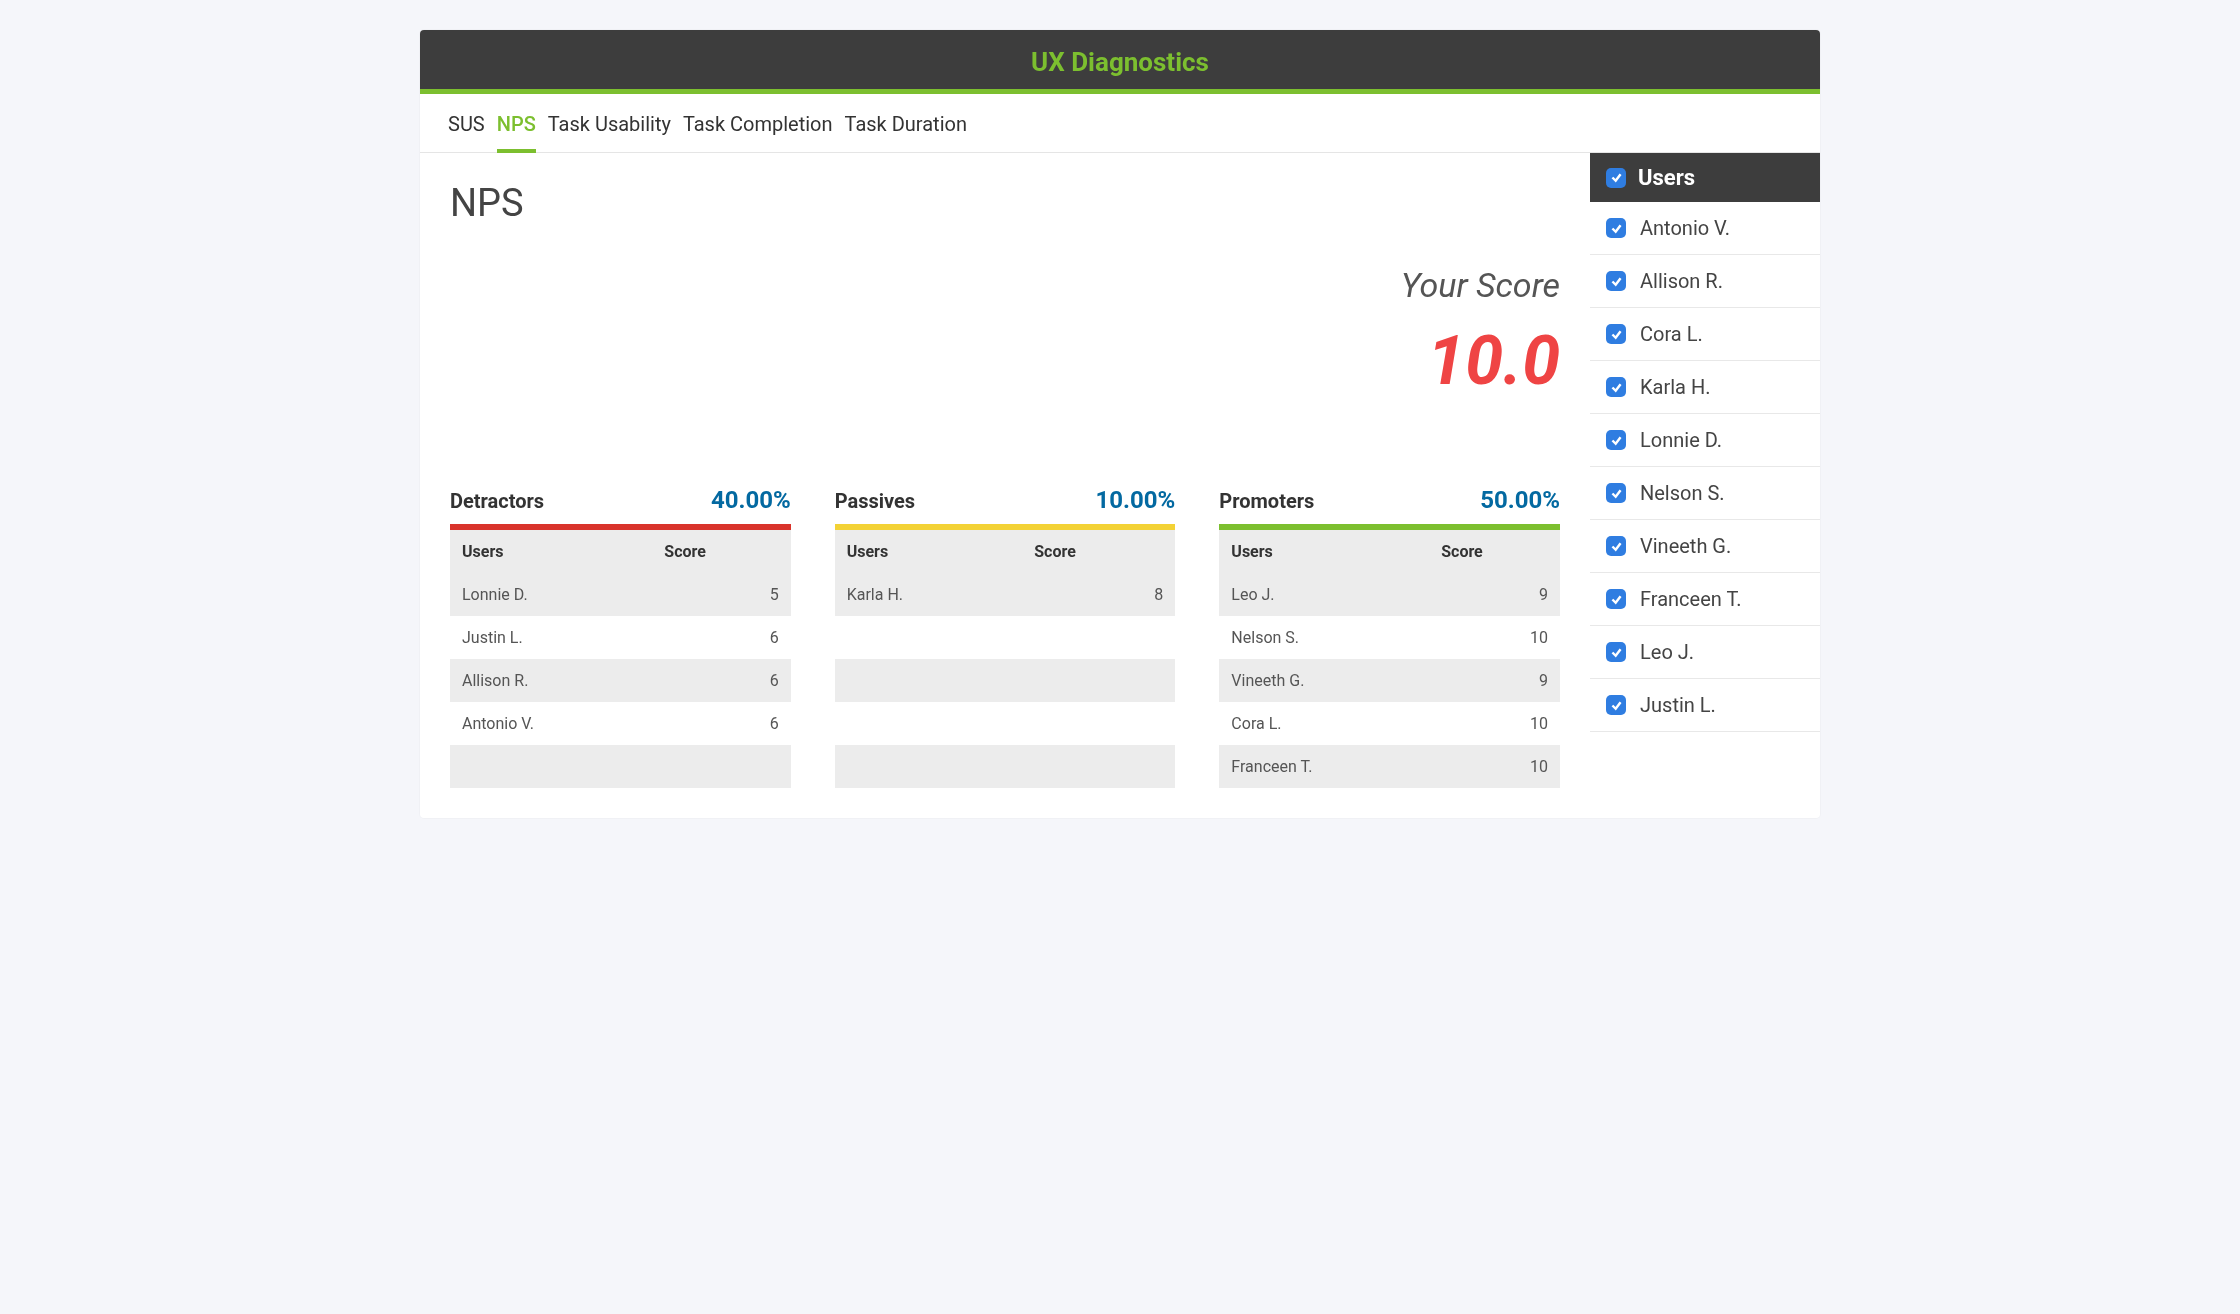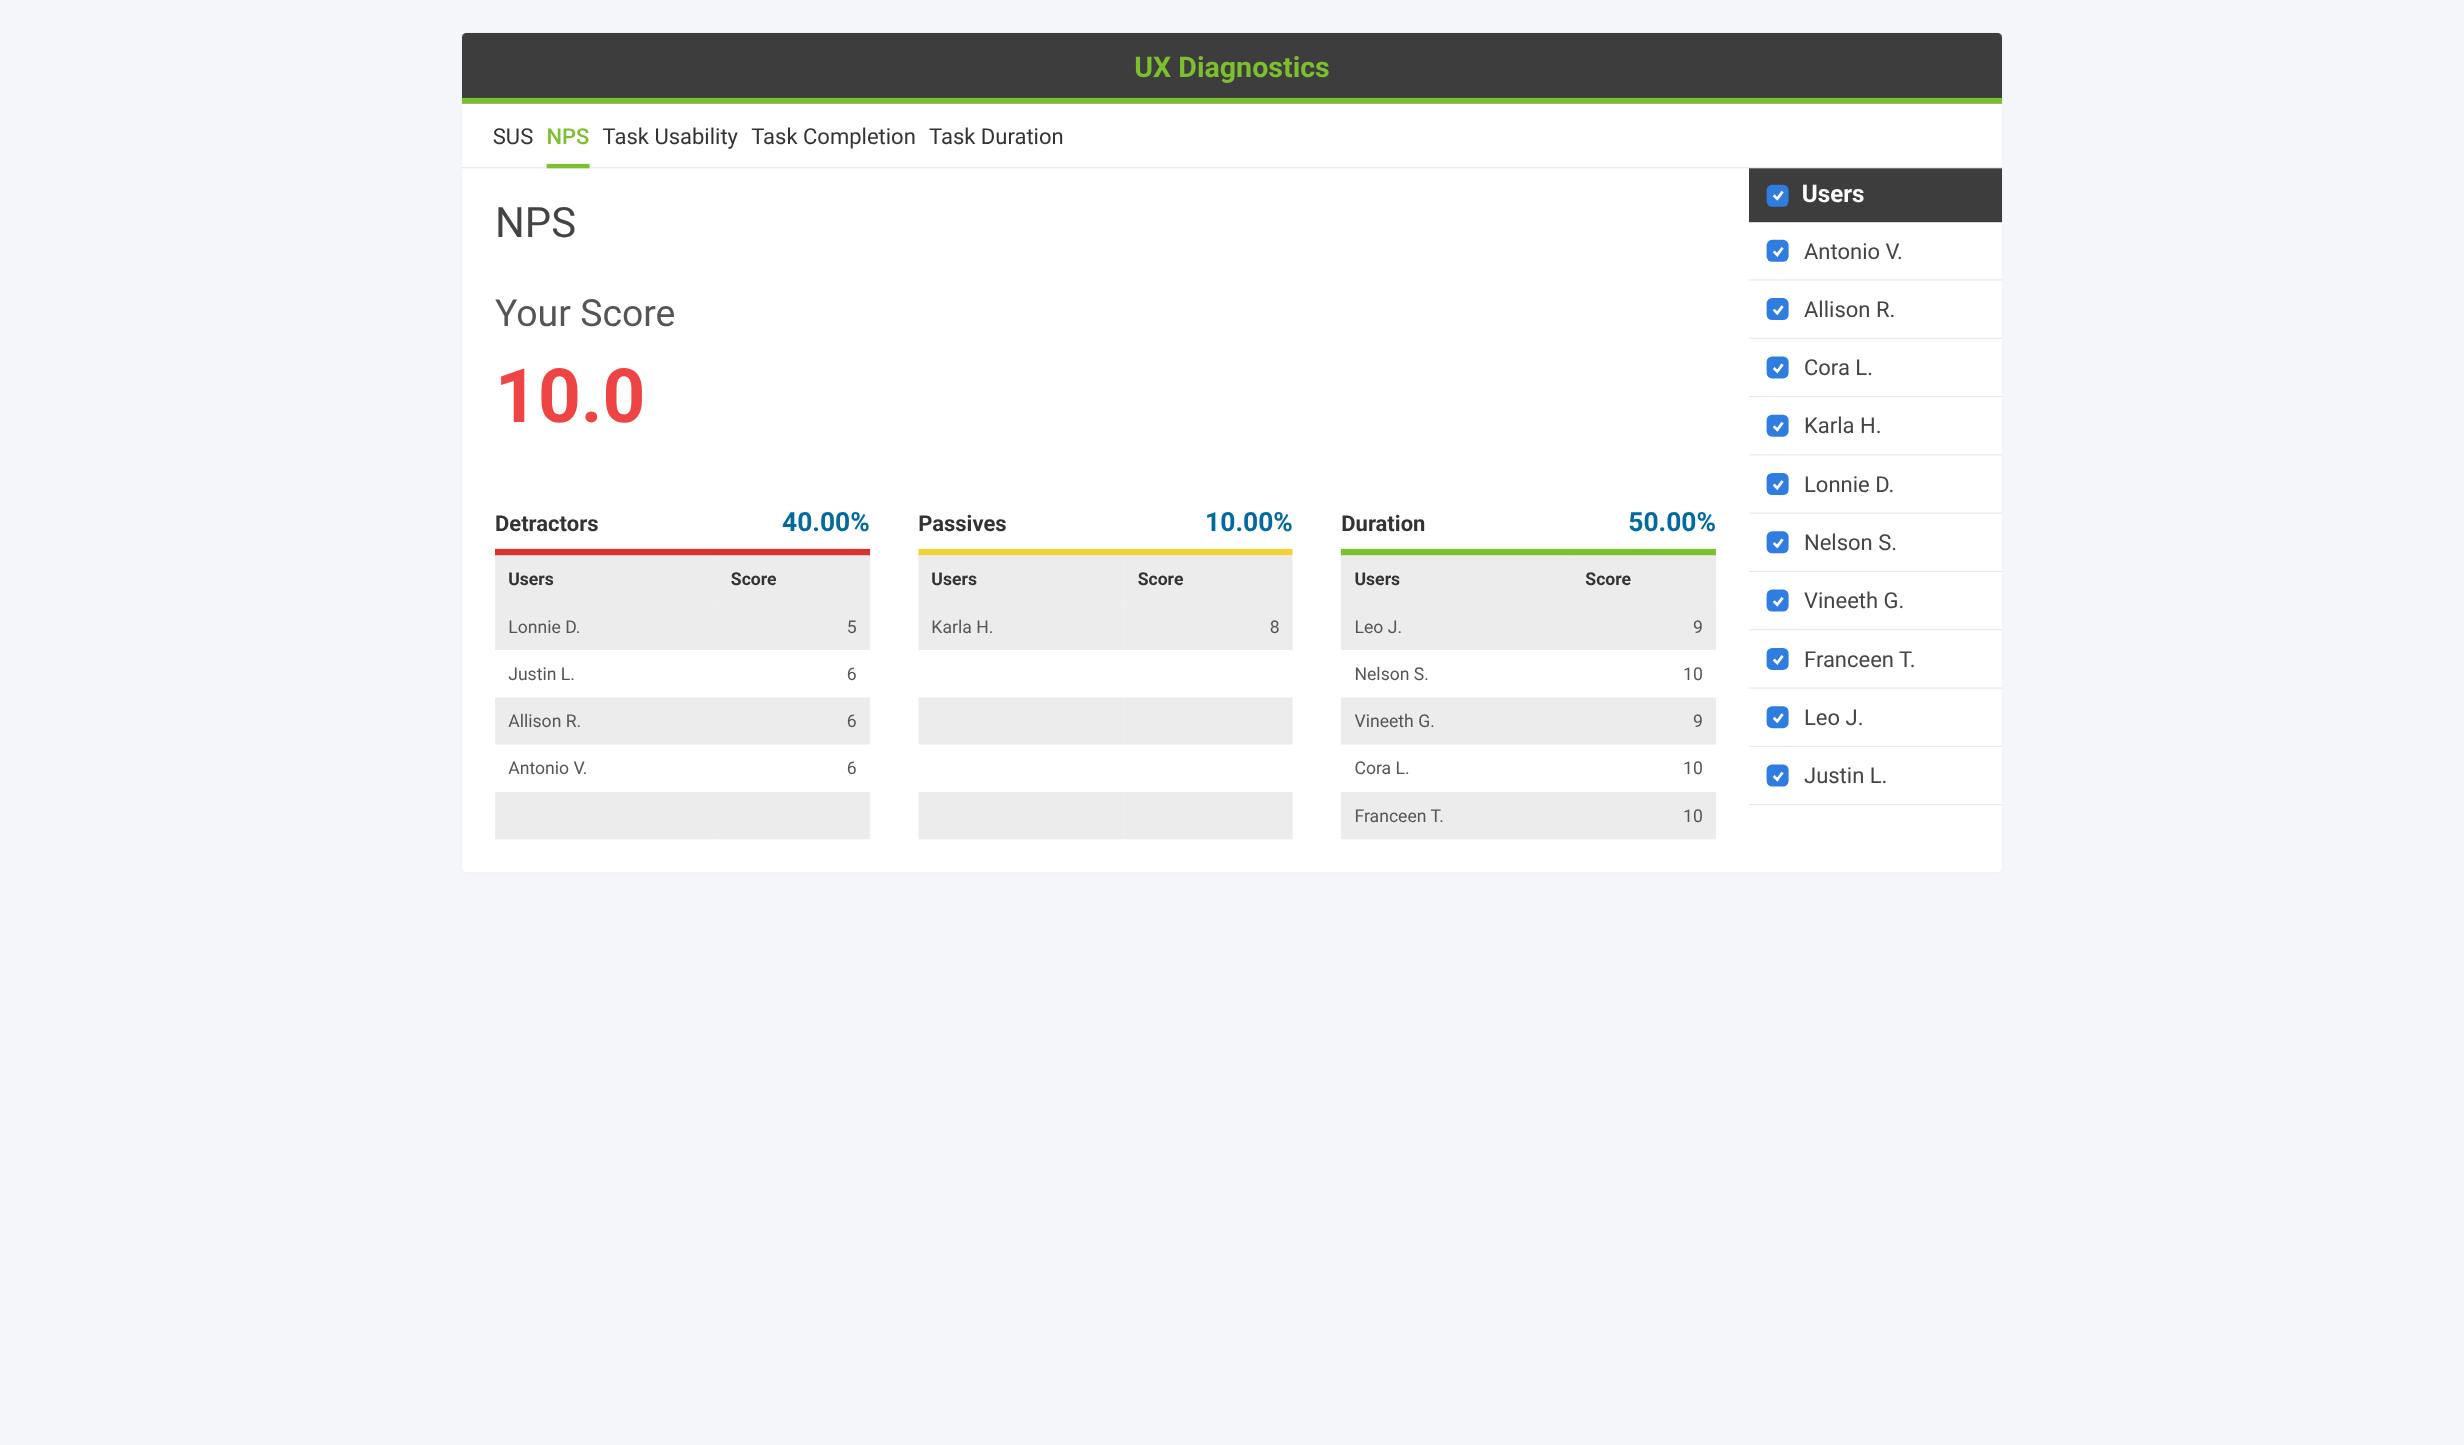--- a/index.html
+++ b/index.html
@@ -77,22 +77,23 @@
     flex: 1;
     padding: 28px 30px 30px 30px;
   }
   .page-title {
     font-size: 38px;
     font-weight: 400;
     color: #444;
     margin-bottom: 40px;
   }
   .score-block {
-    text-align: left;
-    margin-bottom: 60px;
+    text-align: right;
+    margin-bottom: 85px;
+    font-style: italic;
   }
   .score-label {
     font-size: 34px;
     font-weight: 400;
     color: #555;
     margin-bottom: 16px;
   }
   .score-value {
     font-size: 68px;
     font-weight: 700;
@@ -285,21 +286,21 @@
                 </tr>
                 <tr class="odd">
                   <td>&nbsp;</td>
                   <td class="score-col">&nbsp;</td>
                 </tr>
               </tbody>
             </table>
           </div>
           <div class="group">
             <div class="group-header">
-              <div class="group-title">Duration</div>
+              <div class="group-title">Promoters</div>
               <div class="group-pct">50.00%</div>
             </div>
             <div class="group-bar green"></div>
             <table class="group-table">
               <thead>
                 <tr>
                   <th>Users</th>
                   <th class="score-col">Score</th>
                 </tr>
               </thead>

